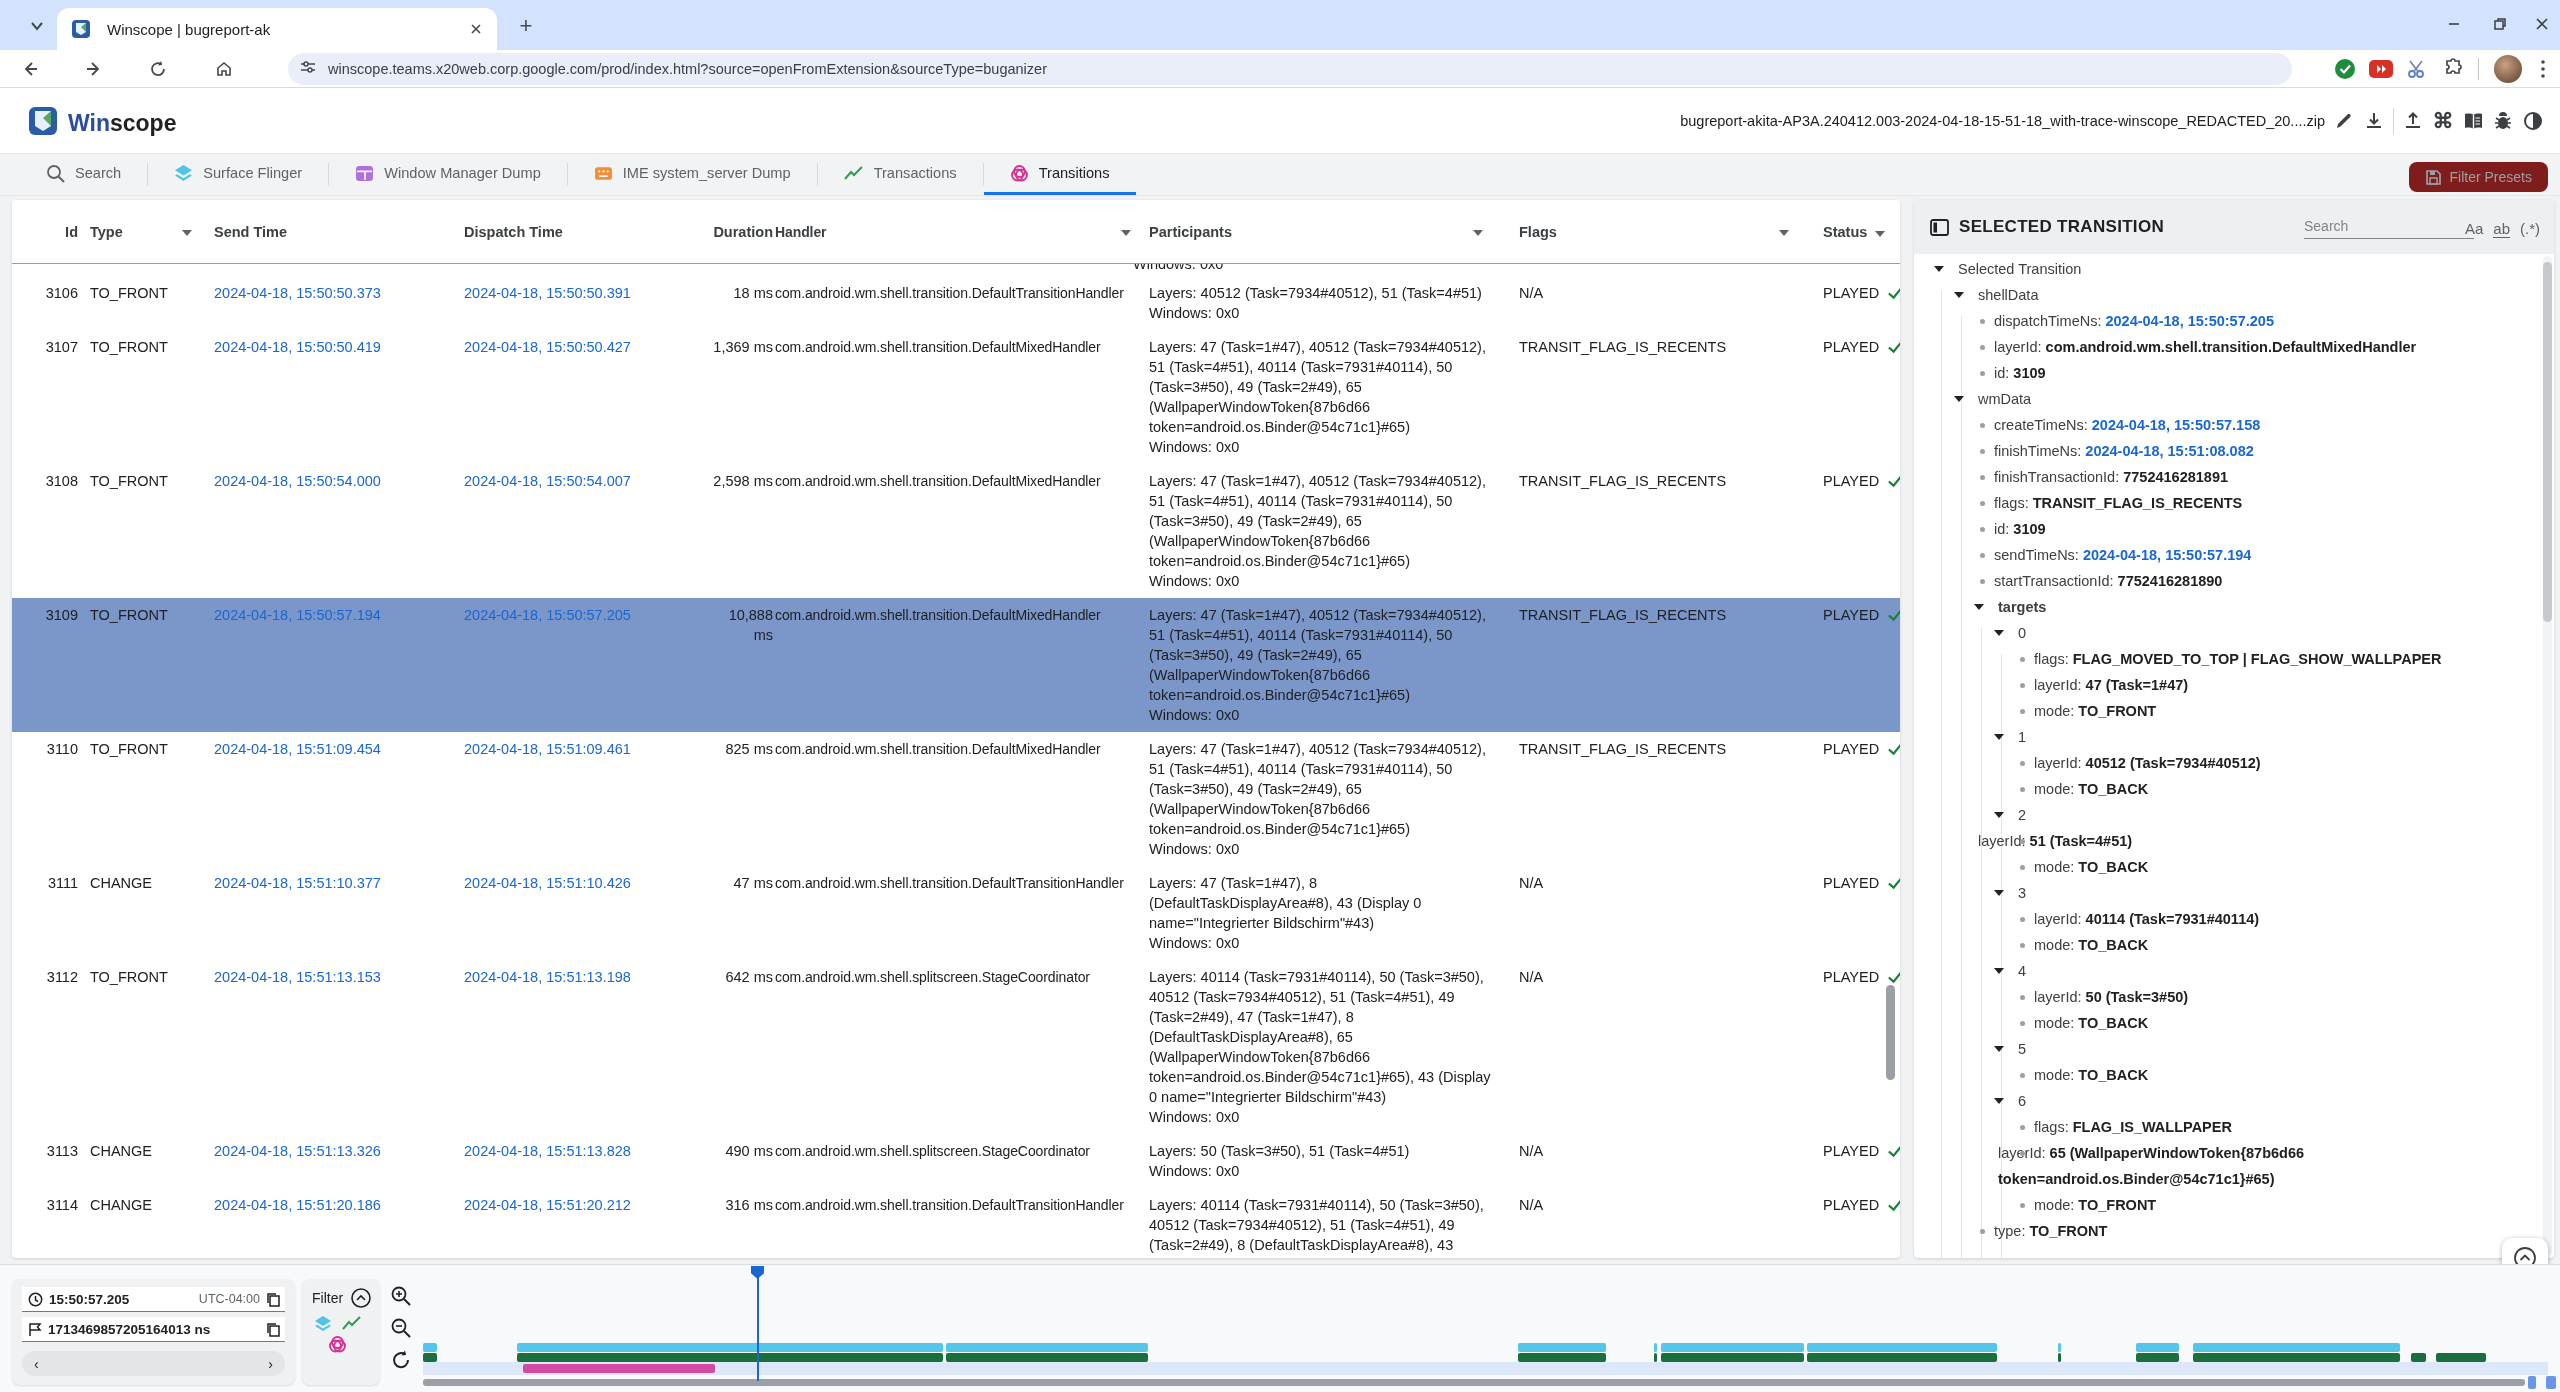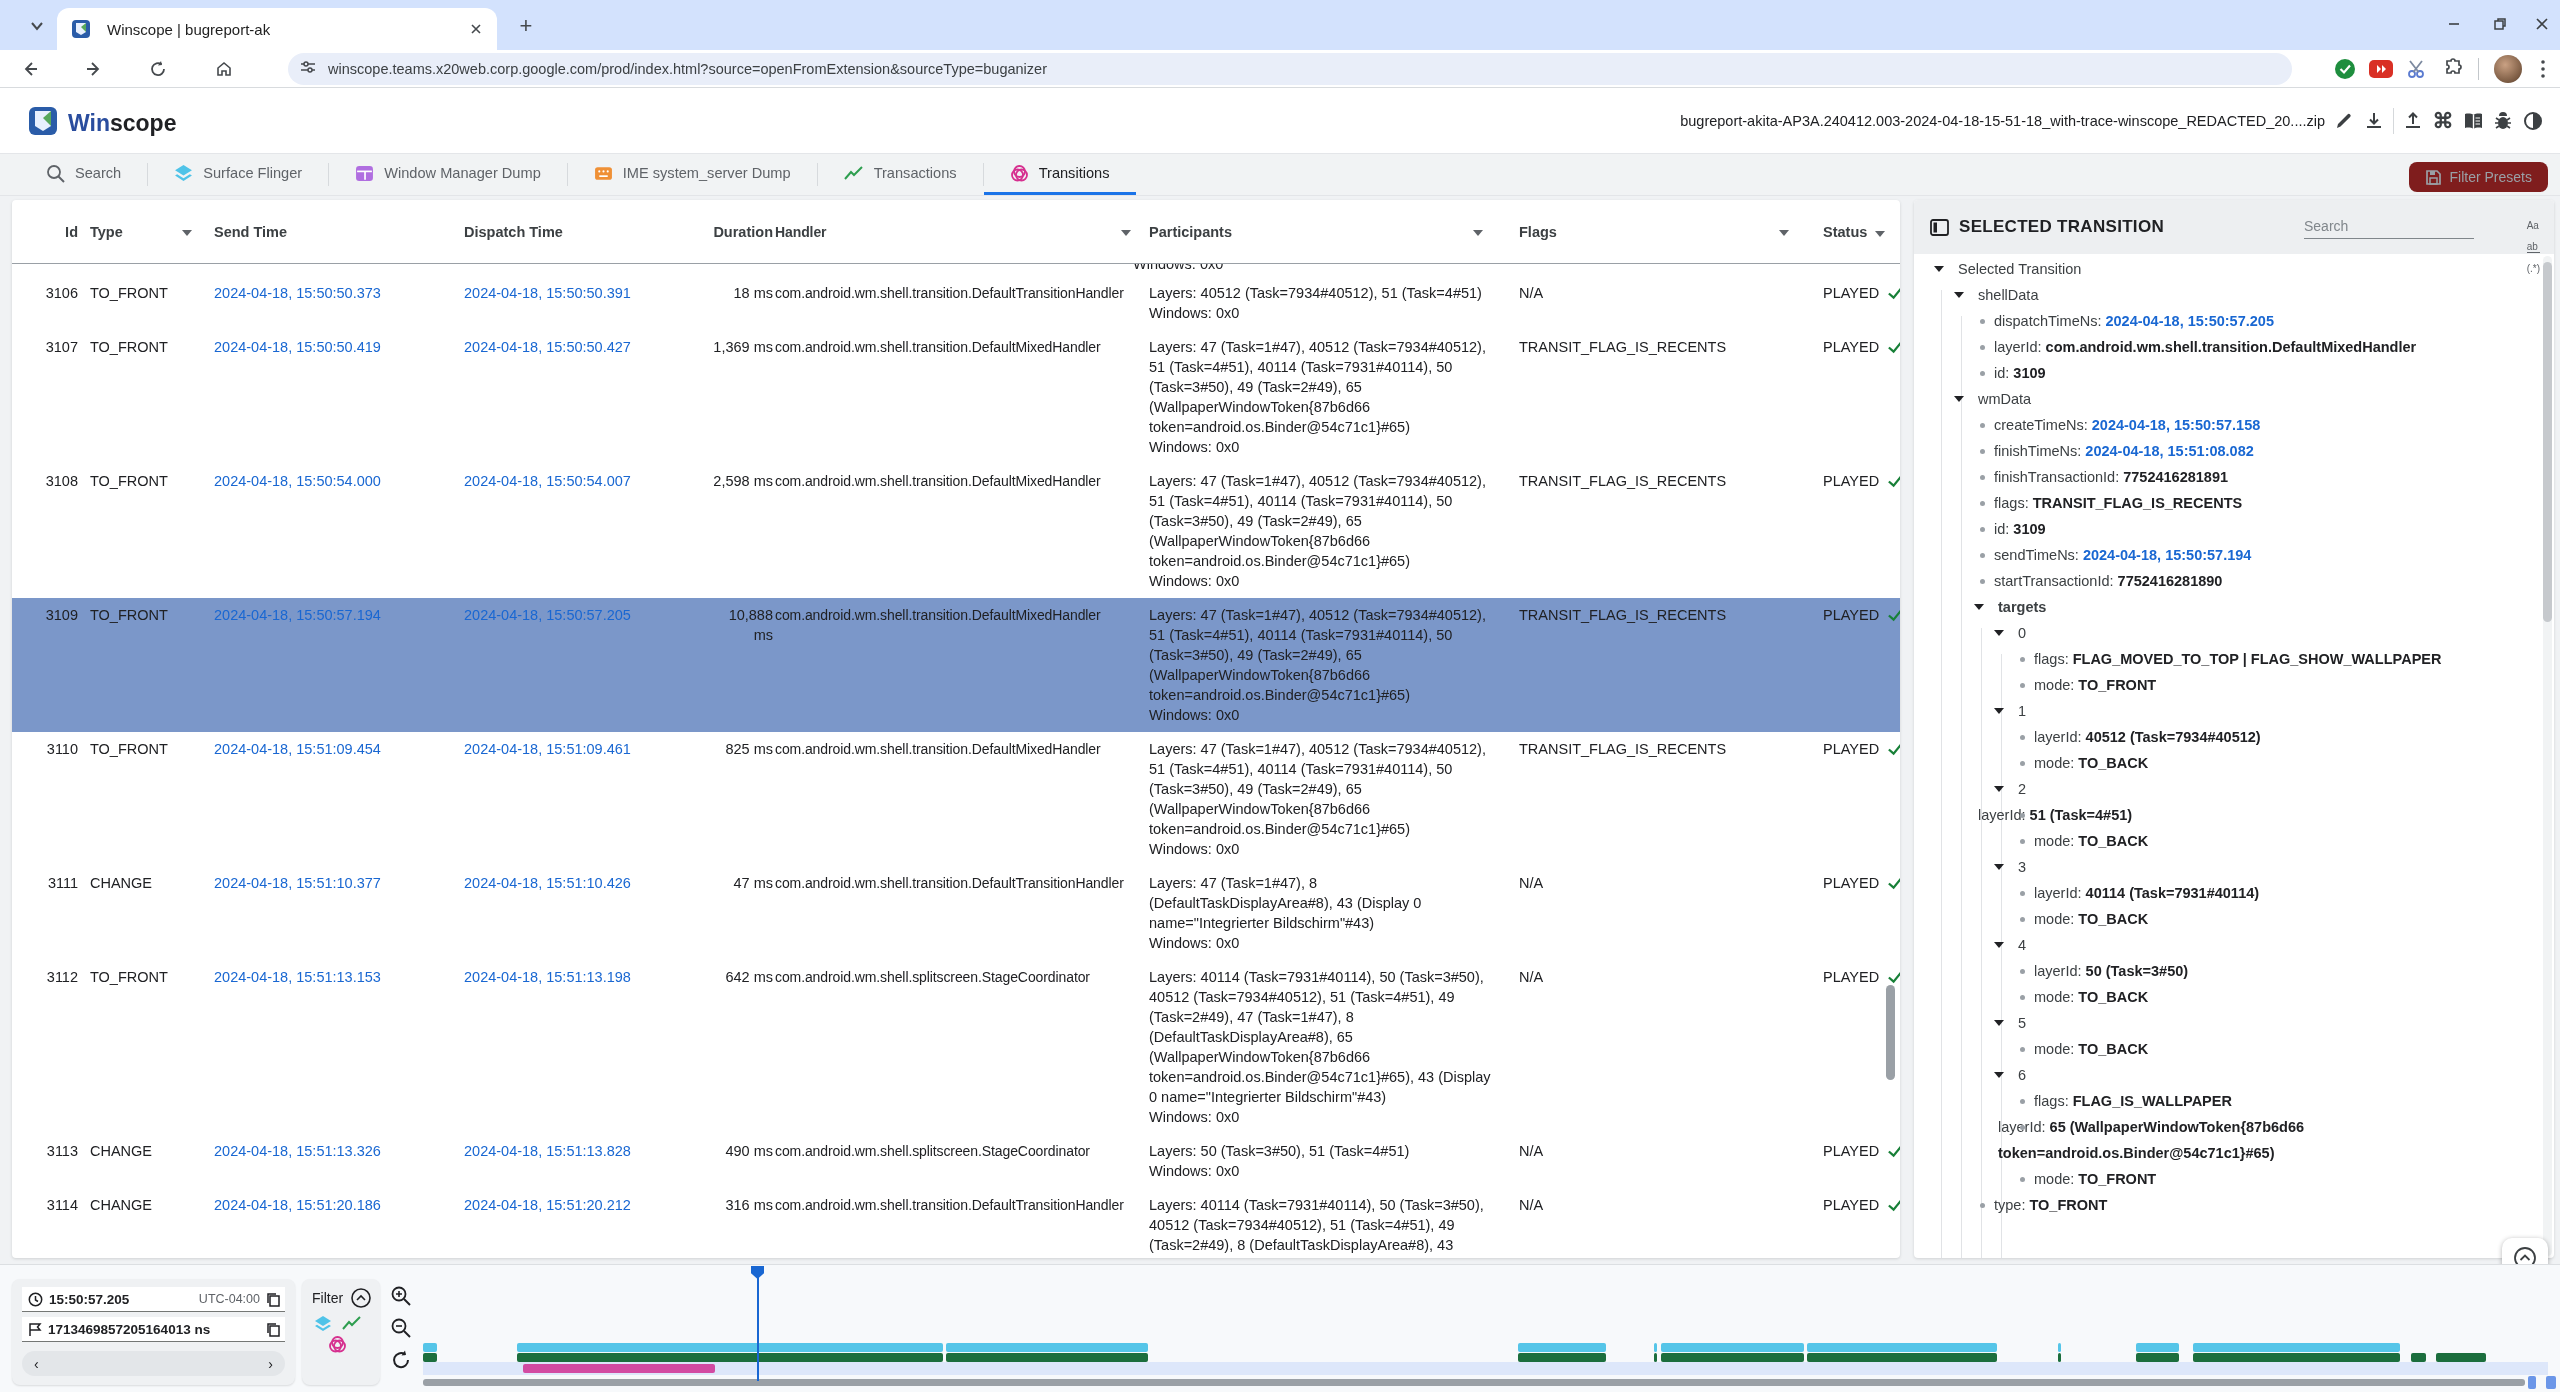--- a/index.html
+++ b/index.html
@@ -64,21 +64,21 @@
   .link{color:#1967d2;cursor:pointer;}
   .chk{stroke:#188038;stroke-width:2.4;fill:none;}
   #tscroll{position:absolute;right:5px;top:785px;width:9px;height:95px;border-radius:5px;background:#9aa0a6;}
 
   
   #panel{position:absolute;left:1914px;top:200px;width:640px;height:1058px;background:#ffffff;border-radius:4px;box-shadow:0 1px 3px rgba(60,64,67,.18);overflow:hidden;}
   #panelhead{position:absolute;left:0;top:0;right:0;height:54px;background:#edeff1;display:flex;align-items:center;}
   #paneltitle{margin-left:16px;font-size:17px;font-weight:bold;color:#202124;letter-spacing:.3px;display:flex;align-items:center;gap:10px;}
   #psearch{position:absolute;left:390px;top:14px;width:170px;border:none;border-bottom:1px solid #80868b;background:transparent;font-size:14px;color:#202124;outline:none;padding:4px 0;}
   #psearch::placeholder{color:#80868b;}
-  #ptools{position:absolute;right:14px;top:20px;display:flex;gap:10px;font-size:10px;color:#5f6368;flex-direction:column;}
+  #ptools{position:absolute;right:14px;top:20px;display:flex;gap:10px;font-size:15px;color:#5f6368;}
   #ptools .uw{border-bottom:1.5px solid #5f6368;}
   #tree{position:absolute;left:0;top:56px;right:14px;bottom:0;overflow:hidden;font-size:14.5px;color:#3c4043;}
   .trow{position:relative;line-height:26px;}
   .tarrow{position:absolute;top:10px;width:0;height:0;border-left:5px solid transparent;border-right:5px solid transparent;border-top:6px solid #202124;}
   .tbullet{position:absolute;top:11px;width:5px;height:5px;border-radius:50%;background:#9aa0a6;}
   .tval{font-weight:bold;color:#202124;}
   .tval.blue{color:#1967d2;}
   .tguide{position:absolute;width:1px;background:#e1e3e6;}
   #pscroll-track{position:absolute;right:2px;top:56px;width:9px;bottom:2px;background:#f1f3f4;border-radius:5px;}
   #pscroll{position:absolute;right:2px;top:62px;width:9px;height:360px;border-radius:5px;background:#c6c9cd;}
@@ -524,20 +524,21 @@
         <div class="trow" style="padding-left: 80px;"><span class="tbullet" style="left: 66px;"></span><span>createTimeNs: </span><span class="tval blue">2024-04-18, 15:50:57.158</span></div>
         <div class="trow" style="padding-left: 80px;"><span class="tbullet" style="left: 66px;"></span><span>finishTimeNs: </span><span class="tval blue">2024-04-18, 15:51:08.082</span></div>
         <div class="trow" style="padding-left: 80px;"><span class="tbullet" style="left: 66px;"></span><span>finishTransactionId: </span><span class="tval">7752416281891</span></div>
         <div class="trow" style="padding-left: 80px;"><span class="tbullet" style="left: 66px;"></span><span>flags: </span><span class="tval">TRANSIT_FLAG_IS_RECENTS</span></div>
         <div class="trow" style="padding-left: 80px;"><span class="tbullet" style="left: 66px;"></span><span>id: </span><span class="tval">3109</span></div>
         <div class="trow" style="padding-left: 80px;"><span class="tbullet" style="left: 66px;"></span><span>sendTimeNs: </span><span class="tval blue">2024-04-18, 15:50:57.194</span></div>
         <div class="trow" style="padding-left: 80px;"><span class="tbullet" style="left: 66px;"></span><span>startTransactionId: </span><span class="tval">7752416281890</span></div>
         <div class="trow" style="padding-left: 84px; font-weight: bold;"><span class="tarrow" style="left: 60px;"></span><span>targets</span></div>
         <div class="trow" style="padding-left: 104px;"><span class="tarrow" style="left: 80px;"></span><span>0</span></div>
         <div class="trow" style="padding-left: 120px;"><span class="tbullet" style="left: 106px;"></span><span>flags: </span><span class="tval">FLAG_MOVED_TO_TOP | FLAG_SHOW_WALLPAPER</span></div>
+        <div class="trow" style="padding-left: 120px;"><span class="tbullet" style="left: 106px;"></span><span>layerId: </span><span class="tval">47 (Task=1#47)</span></div>
         <div class="trow" style="padding-left: 120px;"><span class="tbullet" style="left: 106px;"></span><span>mode: </span><span class="tval">TO_FRONT</span></div>
         <div class="trow" style="padding-left: 104px;"><span class="tarrow" style="left: 80px;"></span><span>1</span></div>
         <div class="trow" style="padding-left: 120px;"><span class="tbullet" style="left: 106px;"></span><span>layerId: </span><span class="tval">40512 (Task=7934#40512)</span></div>
         <div class="trow" style="padding-left: 120px;"><span class="tbullet" style="left: 106px;"></span><span>mode: </span><span class="tval">TO_BACK</span></div>
         <div class="trow" style="padding-left: 104px;"><span class="tarrow" style="left: 80px;"></span><span>2</span></div>
         <div class="trow" style="padding-left: 64px;"><span class="tbullet" style="left: 106px;"></span><span>layerId: </span><span class="tval">51 (Task=4#51)</span></div>
         <div class="trow" style="padding-left: 120px;"><span class="tbullet" style="left: 106px;"></span><span>mode: </span><span class="tval">TO_BACK</span></div>
         <div class="trow" style="padding-left: 104px;"><span class="tarrow" style="left: 80px;"></span><span>3</span></div>
         <div class="trow" style="padding-left: 120px;"><span class="tbullet" style="left: 106px;"></span><span>layerId: </span><span class="tval">40114 (Task=7931#40114)</span></div>
         <div class="trow" style="padding-left: 120px;"><span class="tbullet" style="left: 106px;"></span><span>mode: </span><span class="tval">TO_BACK</span></div>

